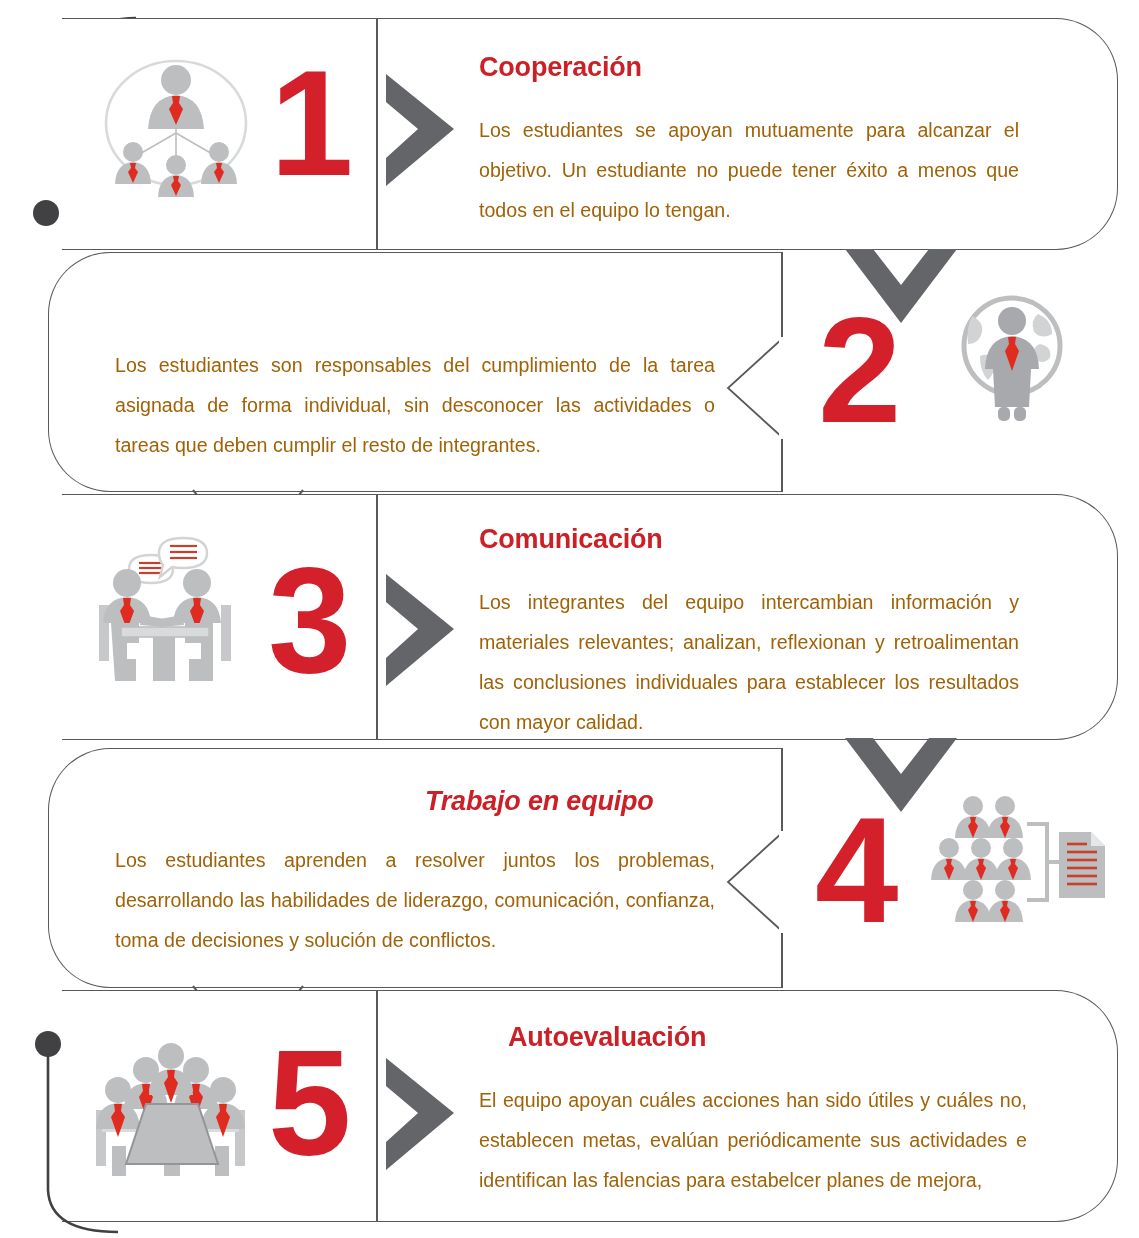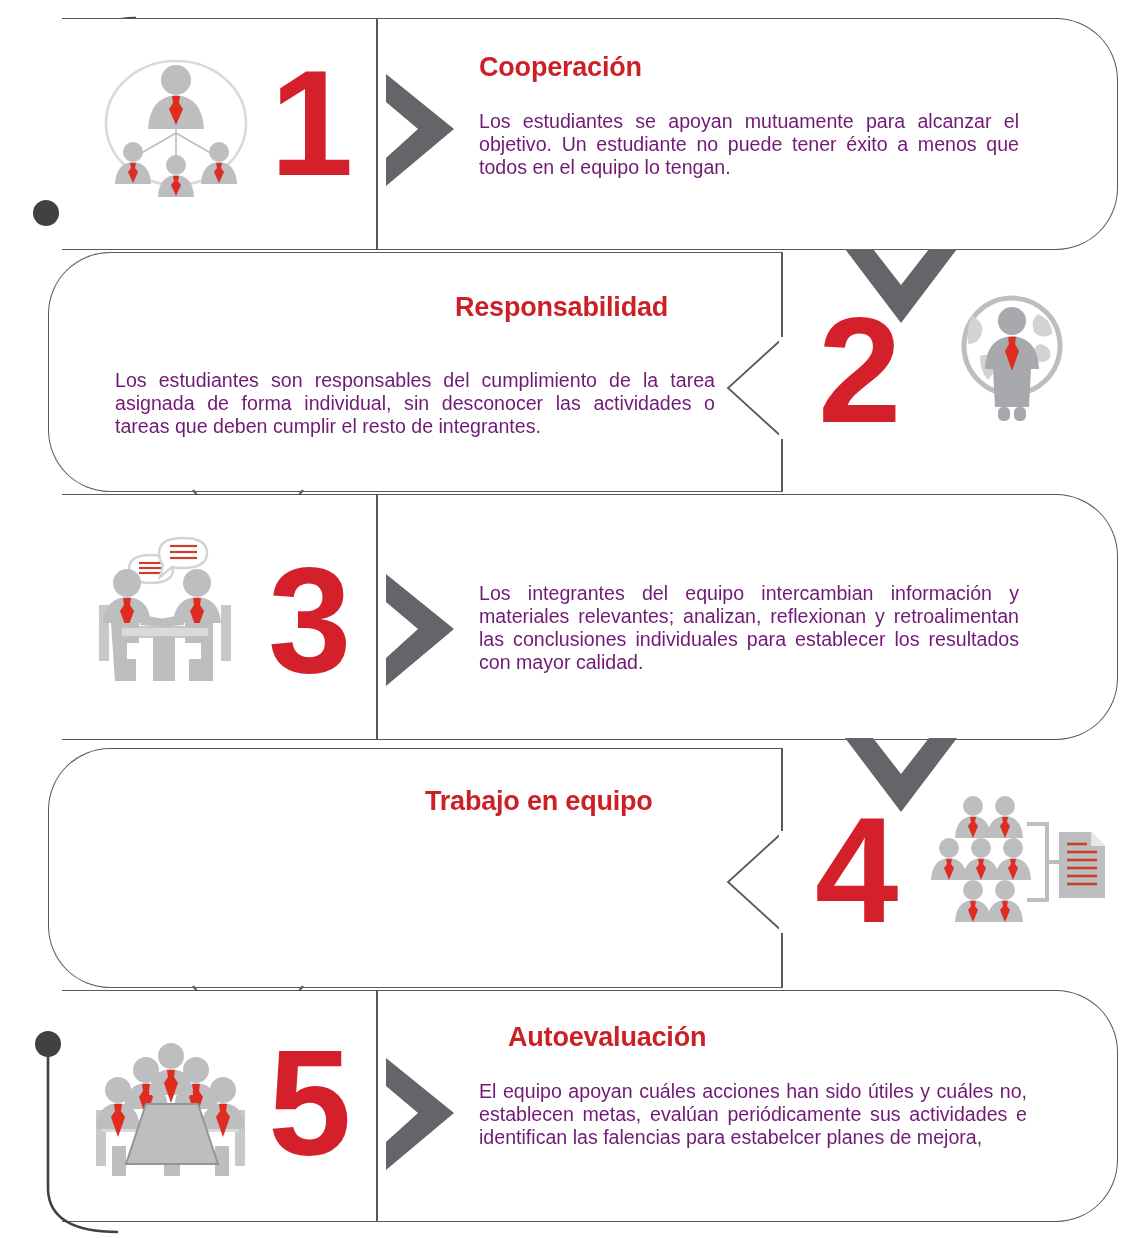--- a/index.html
+++ b/index.html
@@ -29,23 +29,23 @@
   .title{
     position:absolute;
     color:#CC2027;
     font-size:27px;
     font-weight:bold;
     letter-spacing:-.2px;
     white-space:nowrap;
   }
   .body{
     position:absolute;
-    color:#701a75;
+    color:#a16207;
     font-size:19.6px;
-    line-height:23px;
+    line-height:40px;
     text-align:justify;
     text-justify:inter-word;
   }
 
   
   .num{
     position:absolute;
     color:#D4202A;
     font-weight:bold;
     font-size:150px;
@@ -135,22 +135,21 @@
   <div class="panel r-left" style="left:48px;top:252px;width:734px;height:240px;"></div>
   <div class="spine" style="left:781px;top:252px;height:240px;"></div>
 
   <div class="chev" style="left:722px;top:336px;">
     <svg width="64" height="104" viewBox="0 0 64 104">
       <path d="M61 2 L6 52 L61 102" fill="#ffffff" stroke="#58595B" stroke-width="1.8"></path>
       <rect x="57" y="1" width="7" height="102" fill="#ffffff"></rect>
     </svg>
   </div>
 
-  <div class="title" style="left:455px;top:292px;">Responsabilidad</div>
-  <div class="body" style="left:115px;top:345px;width:600px;margin-top:24px;">Los estudiantes son responsables del cumplimiento de la tarea asignada de forma individual, sin desconocer las actividades o tareas que deben cumplir el resto de integrantes.</div>
+  <div class="body" style="left:115px;top:345px;width:600px;">Los estudiantes son responsables del cumplimiento de la tarea asignada de forma individual, sin desconocer las actividades o tareas que deben cumplir el resto de integrantes.</div>
 
   <div class="num" style="left:818px;top:295px;">2</div>
 
   <div class="icon" style="left:950px;top:288px;">
     <svg width="130" height="140" viewBox="0 0 130 140">
       <circle cx="62" cy="58" r="48" fill="none" stroke="#BCBEC0" stroke-width="5"></circle>
       <path d="M22 28 q12 6 10 16 q-3 12 -14 12 q-2 -16 4 -28z" fill="#D2D3D5"></path>
       <path d="M30 68 q10 -4 14 6 q2 10 -6 18 q-8 -8 -8 -24z" fill="#D2D3D5"></path>
       <path d="M88 26 q14 6 14 20 q-10 6 -18 -2 q-4 -12 4 -18z" fill="#D2D3D5"></path>
       <path d="M90 56 q12 2 10 14 q-8 8 -16 0 q-2 -12 6 -14z" fill="#D2D3D5"></path>
@@ -210,38 +209,40 @@
   </div>
 
   <div class="num" style="left:268px;top:545px;">3</div>
 
   <div class="chev" style="left:382px;top:572px;">
     <svg width="78" height="118" viewBox="0 0 78 118">
       <path d="M4 2 L72 57 L4 114 L4 86 L36 57 L4 30 Z" fill="#646569"></path>
     </svg>
   </div>
 
+  <div class="title" style="left:479px;top:524px;">Comunicación</div>
   <div class="body" style="left:479px;top:582px;width:540px;">Los integrantes del equipo intercambian información y materiales relevantes; analizan, reflexionan y retroalimentan las conclusiones individuales para establecer los resultados con mayor calidad.</div>
 
   <div class="chev" style="left:843px;top:736px;">
     <svg width="116" height="80" viewBox="0 0 116 80">
       <path d="M2 2 L30 2 L58 38 L86 2 L114 2 L58 76 Z" fill="#646569"></path>
     </svg>
   </div>
 
   <div class="panel r-left" style="left:48px;top:748px;width:734px;height:240px;"></div>
   <div class="spine" style="left:781px;top:748px;height:240px;"></div>
   <div class="chev" style="left:722px;top:830px;">
     <svg width="64" height="104" viewBox="0 0 64 104">
       <path d="M61 2 L6 52 L61 102" fill="#ffffff" stroke="#58595B" stroke-width="1.8"></path>
       <rect x="57" y="1" width="7" height="102" fill="#ffffff"></rect>
     </svg>
   </div>
 
-  <div class="title" style="left:425px;top:786px;">Trabajo en equipo</div>
+  <div class="title" style="left:425px;top:786px;font-style:italic;">Trabajo en equipo</div>
+  <div class="body" style="left:115px;top:840px;width:600px;">Los estudiantes aprenden a resolver juntos los problemas, desarrollando las habilidades de liderazgo, comunicación, confianza, toma de decisiones y solución de conflictos.</div>
 
   <div class="num" style="left:815px;top:795px;">4</div>
 
   <div class="icon" style="left:935px;top:788px;">
     <svg width="175" height="150" viewBox="0 0 175 150">
 
       <g fill="#BCBEC0">
         <circle cx="38" cy="18" r="10"></circle>
           <path d="M38 28 q17 1 18 22 l-36 0 q1 -21 18 -22z"></path>
         <circle cx="70" cy="18" r="10"></circle>

